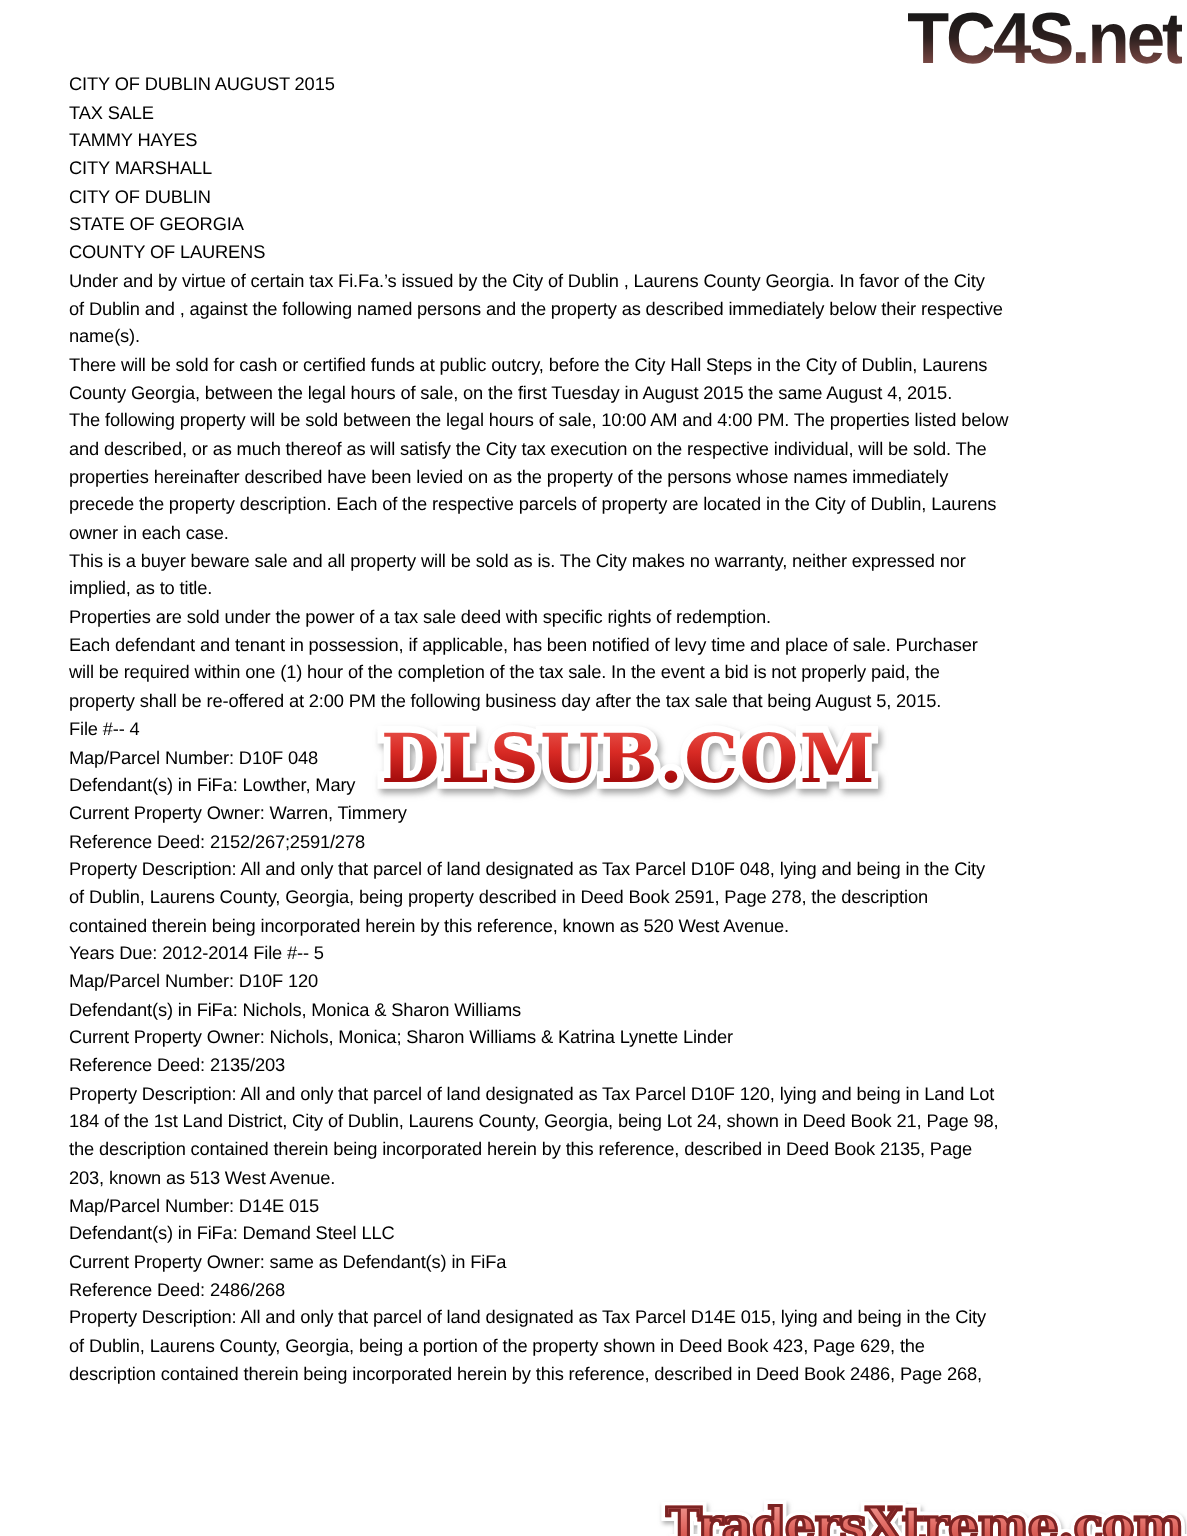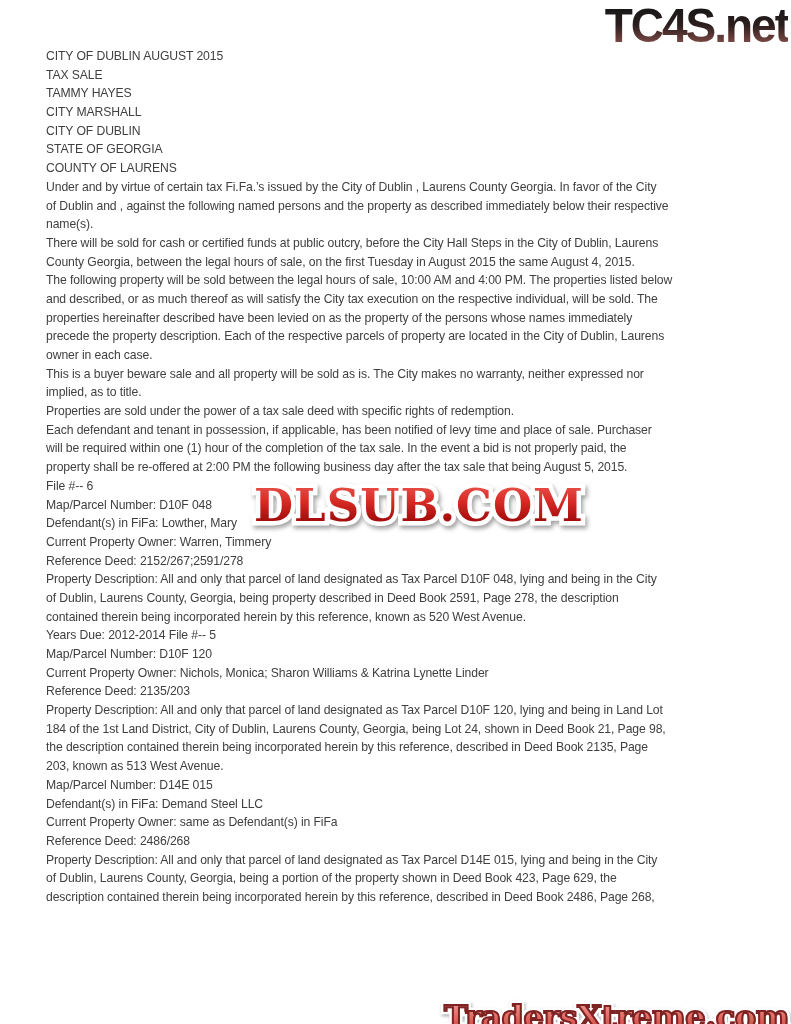--- a/index.html
+++ b/index.html
@@ -4,21 +4,21 @@
 <style>
   html,body{margin:0;padding:0;}
   body{
     width:791px;height:1024px;background:#ffffff;overflow:hidden;position:relative;
     font-family:"Liberation Sans",sans-serif;
   }
   .page{position:absolute;inset:0;background:#ffffff;}
   .doc{position:absolute;left:46px;top:47px;width:712px;}
   .line{
     font-size:12.2px;line-height:18.7px;height:18.7px;
-    color:#404040;white-space:nowrap;letter-spacing:-0.1px;
+    color:#000000;white-space:nowrap;letter-spacing:-0.1px;
   }
 
   
   .wm-tc4s{position:absolute;top:1px;right:3px;z-index:5;}
   .tc4s-text{
     display:inline-block;
     font:700 46px/1 "Liberation Sans",sans-serif;
     letter-spacing:-2px;
     transform:scaleY(1.05);transform-origin:top right;
     background:linear-gradient(180deg,#181818 15%,#2c1f1e 50%,#70433f 82%,#a4736e 100%);
@@ -80,30 +80,31 @@
       <div class="line">and described, or as much thereof as will satisfy the City tax execution on the respective individual, will be sold. The</div>
       <div class="line">properties hereinafter described have been levied on as the property of the persons whose names immediately</div>
       <div class="line">precede the property description. Each of the respective parcels of property are located in the City of Dublin, Laurens</div>
       <div class="line">owner in each case.</div>
       <div class="line">This is a buyer beware sale and all property will be sold as is. The City makes no warranty, neither expressed nor</div>
       <div class="line">implied, as to title.</div>
       <div class="line">Properties are sold under the power of a tax sale deed with specific rights of redemption.</div>
       <div class="line">Each defendant and tenant in possession, if applicable, has been notified of levy time and place of sale. Purchaser</div>
       <div class="line">will be required within one (1) hour of the completion of the tax sale. In the event a bid is not properly paid, the</div>
       <div class="line">property shall be re-offered at 2:00 PM the following business day after the tax sale that being August 5, 2015.</div>
-      <div class="line">File #-- 6</div>
+      <div class="line">File #-- 4</div>
       <div class="line">Map/Parcel Number: D10F 048</div>
       <div class="line">Defendant(s) in FiFa: Lowther, Mary</div>
       <div class="line">Current Property Owner: Warren, Timmery</div>
       <div class="line">Reference Deed: 2152/267;2591/278</div>
       <div class="line">Property Description: All and only that parcel of land designated as Tax Parcel D10F 048, lying and being in the City</div>
       <div class="line">of Dublin, Laurens County, Georgia, being property described in Deed Book 2591, Page 278, the description</div>
       <div class="line">contained therein being incorporated herein by this reference, known as 520 West Avenue.</div>
       <div class="line">Years Due: 2012-2014 File #-- 5</div>
       <div class="line">Map/Parcel Number: D10F 120</div>
+      <div class="line">Defendant(s) in FiFa: Nichols, Monica &amp; Sharon Williams</div>
       <div class="line">Current Property Owner: Nichols, Monica; Sharon Williams &amp; Katrina Lynette Linder</div>
       <div class="line">Reference Deed: 2135/203</div>
       <div class="line">Property Description: All and only that parcel of land designated as Tax Parcel D10F 120, lying and being in Land Lot</div>
       <div class="line">184 of the 1st Land District, City of Dublin, Laurens County, Georgia, being Lot 24, shown in Deed Book 21, Page 98,</div>
       <div class="line">the description contained therein being incorporated herein by this reference, described in Deed Book 2135, Page</div>
       <div class="line">203, known as 513 West Avenue.</div>
       <div class="line">Map/Parcel Number: D14E 015</div>
       <div class="line">Defendant(s) in FiFa: Demand Steel LLC</div>
       <div class="line">Current Property Owner: same as Defendant(s) in FiFa</div>
       <div class="line">Reference Deed: 2486/268</div>

